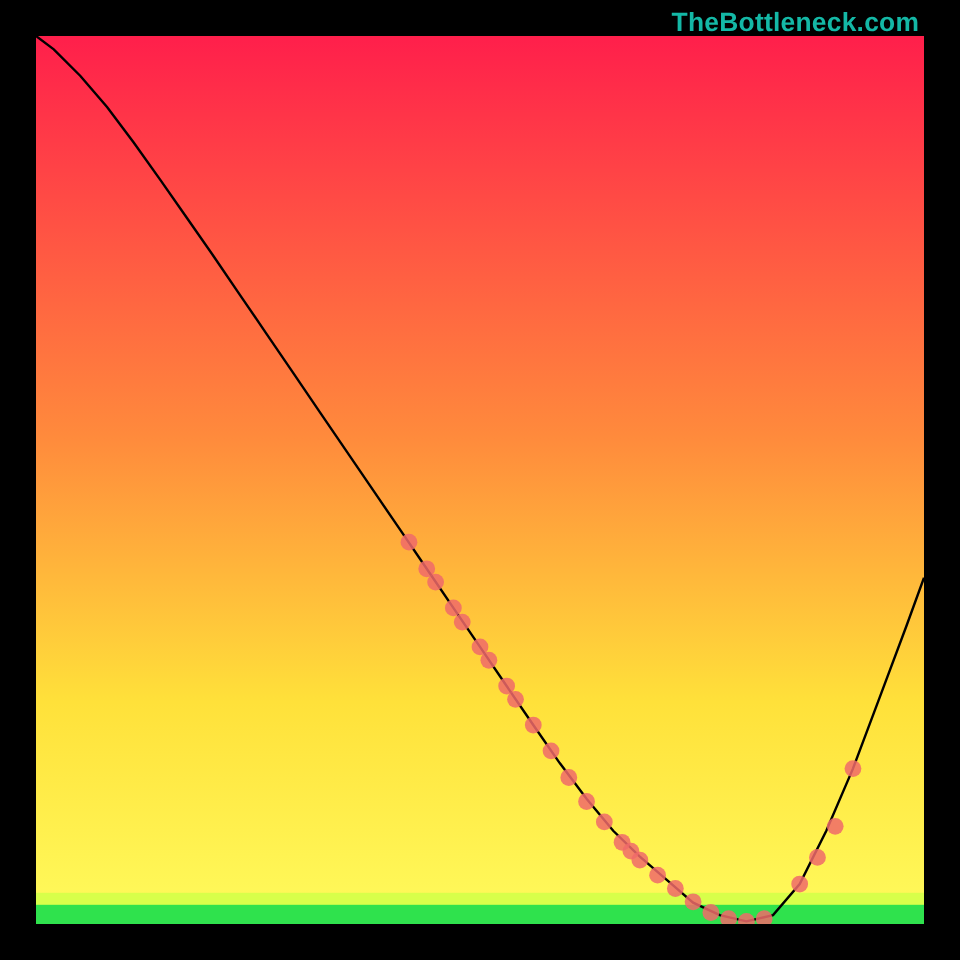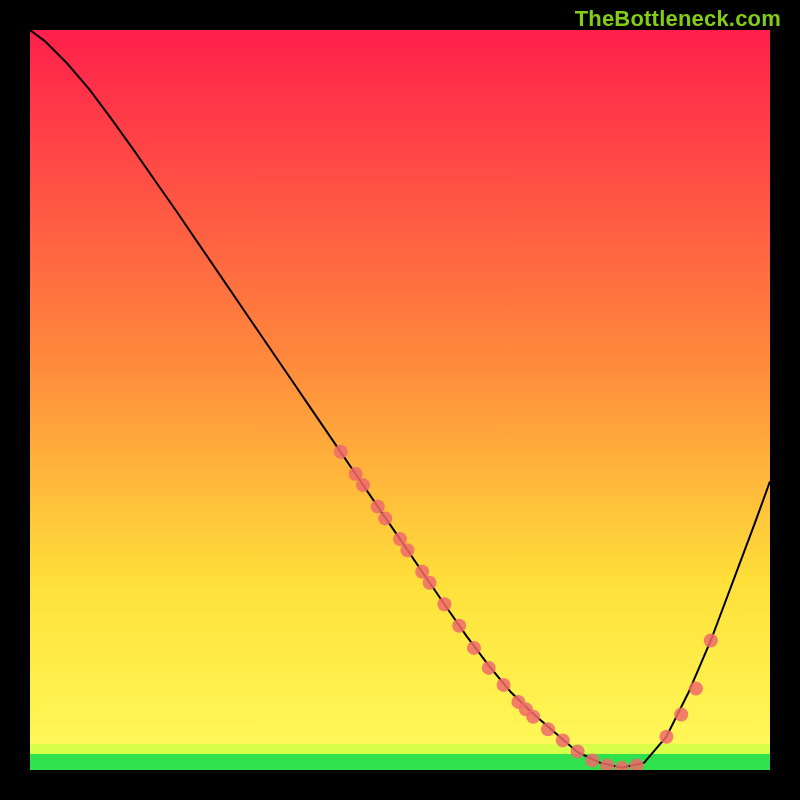--- a/index.html
+++ b/index.html
@@ -21,24 +21,24 @@
     position: absolute;
     left: 30px;
     top: 30px;
     width: 740px;
     height: 740px;
     overflow: hidden;
   }
   .watermark {
     position: absolute;
     top: 6px;
-    right: 19px;
+    right: 34px;
     font-size: 22px;
     font-weight: 600;
-    color: #84cc16;
+    color: #14b8a6;
     letter-spacing: 0.2px;
   }
   svg { display: block; }
 </style>
 </head>
 <body>
 
 <div class="frame">
 
   <div class="watermark">TheBottleneck.com</div>

